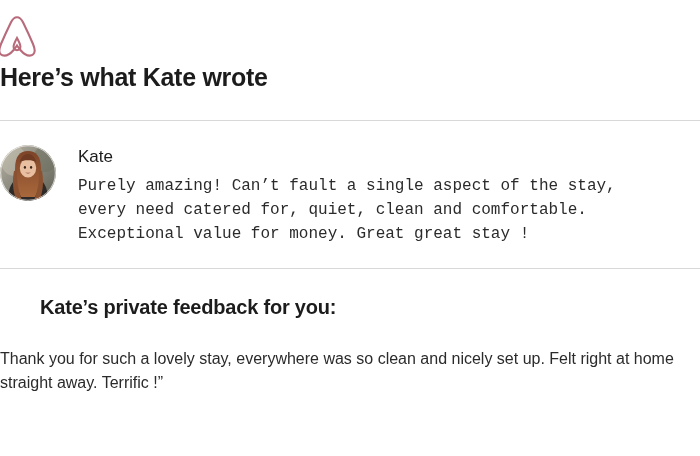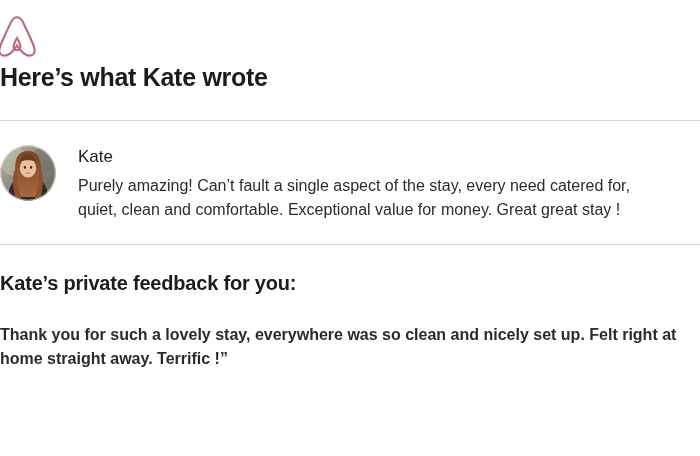--- a/index.html
+++ b/index.html
@@ -86,41 +86,42 @@
     font-weight: normal;
     color: #1c1c1c;
     margin: 0 0 7px 0;
   }
   .review-text {
     font-size: 16px;
     line-height: 24px;
     color: #2b2b2b;
     margin: 0;
     max-width: 580px;
+    font-family: Liberation Mono, monospace;
   }
 
   .feedback-section {
     padding: 26px 16px 0 16px;
     box-sizing: border-box;
   }
   .feedback-heading {
     margin: 0;
     font-size: 20px;
     line-height: 24px;
     font-weight: bold;
     letter-spacing: -0.2px;
     color: #1c1c1c;
+    padding-left: 40px;
   }
   .feedback-text {
     margin: 28px 0 0 0;
     font-size: 16px;
     line-height: 24px;
     color: #2b2b2b;
     max-width: 690px;
-    font-weight: bold;
   }
 </style>
 </head>
 <body>
 
 <div class="page">
 
   <div class="logo-row">
     <span class="belo-logo-wrap">
       <svg class="belo-logo" viewBox="0 0 54 44" aria-hidden="true">

